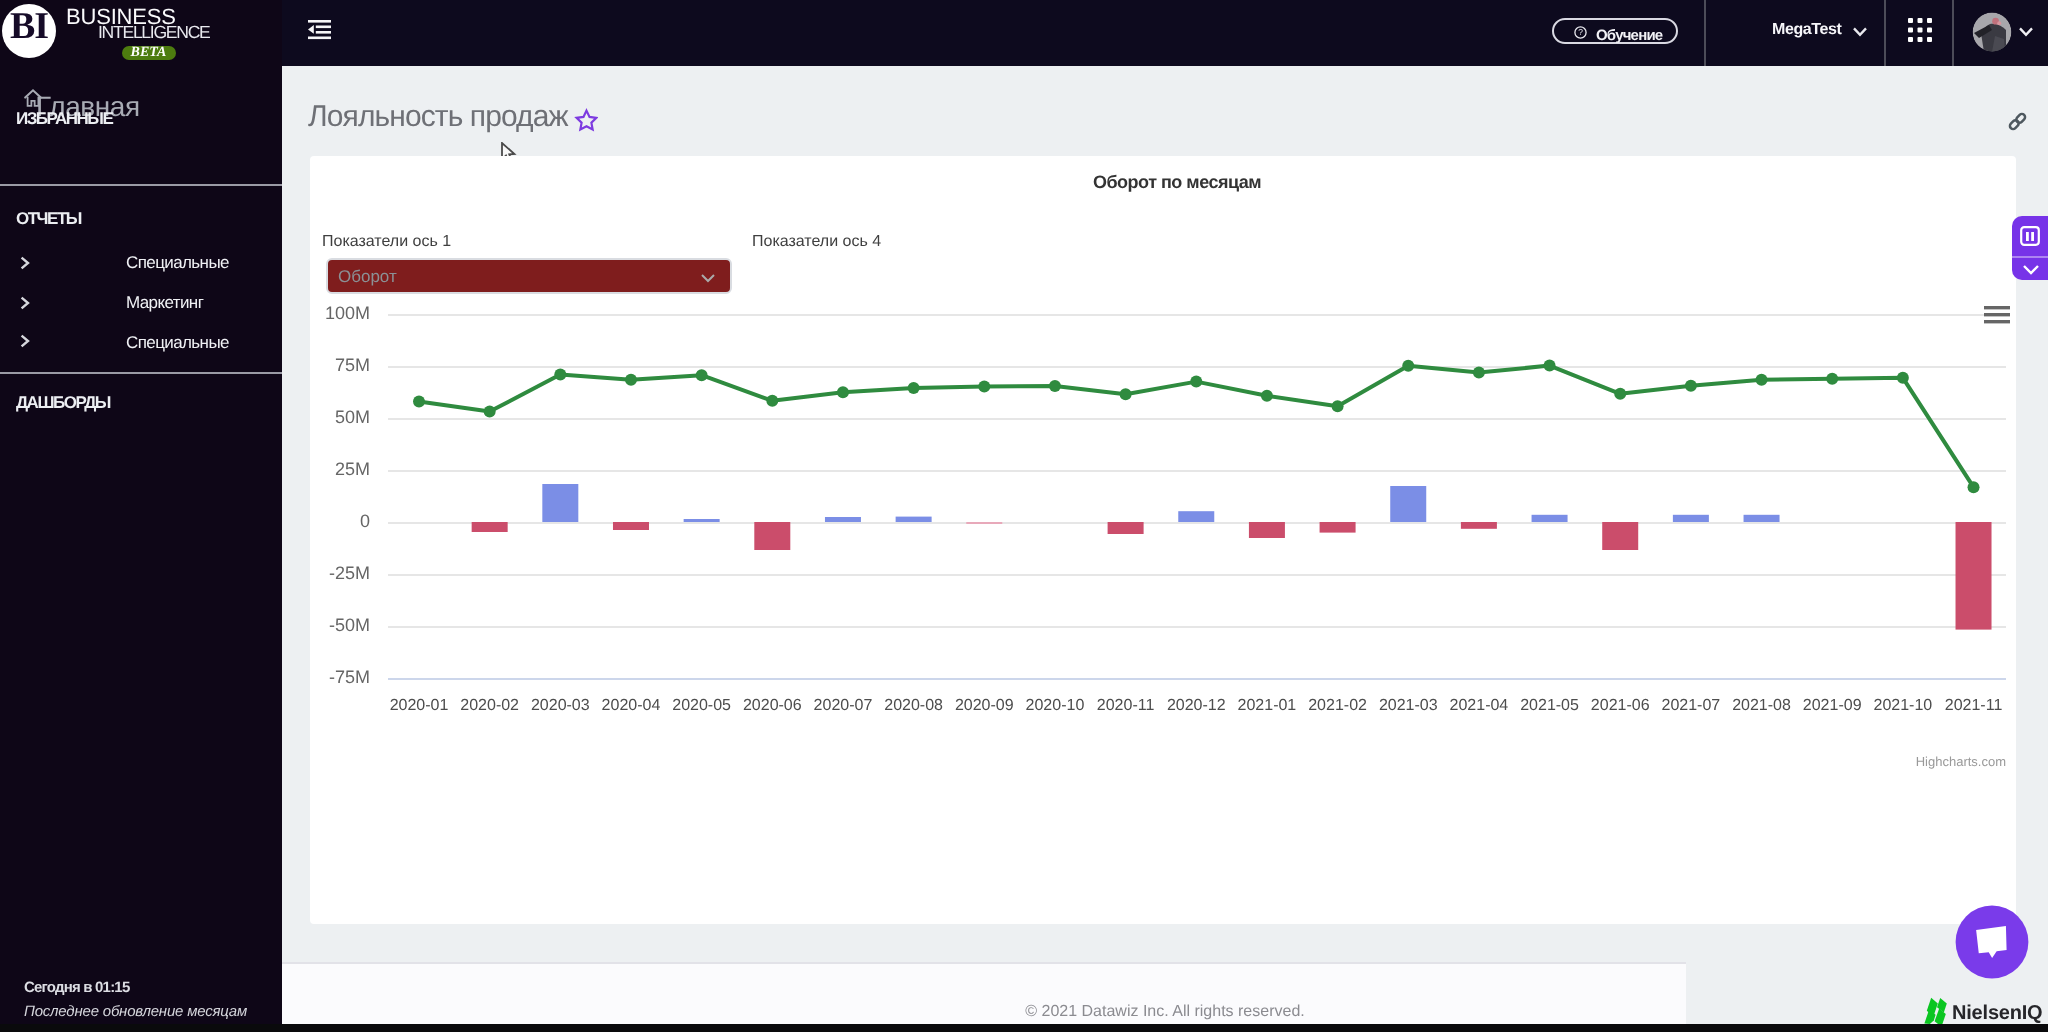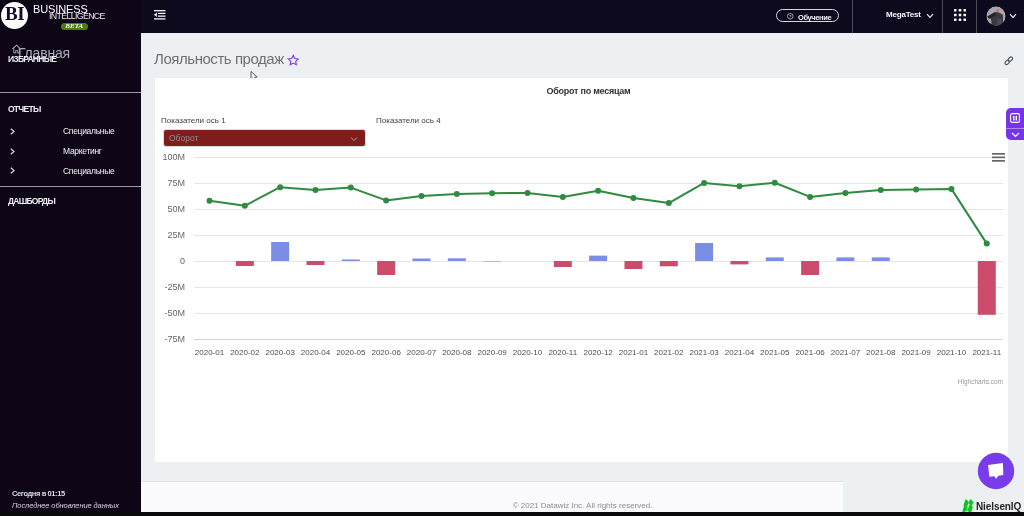--- a/index.html
+++ b/index.html
@@ -124,21 +124,21 @@
   <div class="sitem" style="top:146px;">Маркетинг</div>
   <svg class="chev" style="top:167px;" viewBox="0 0 5 7">
       <path d="M0.8 0.8 L4 3.5 L0.8 6.2" stroke="#d6d7dd" stroke-width="1.2" fill="none"></path>
     </svg>
   <div class="sitem" style="top:166px;">Специальные</div>
 
   <div class="sep" style="top:186px;"></div>
   <div class="shead" style="top:195.5px;">ДАШБОРДЫ</div>
 
   <div class="abs" style="left:12px; top:488.5px; font-size:7.5px; font-weight:bold; letter-spacing:-0.4px; color:#dcdde3; white-space:nowrap;">Сегодня в 01:15</div>
-  <div class="abs" style="left:12px; top:500.5px; font-size:7.5px; font-style:italic; letter-spacing:-0.1px; color:#d4d5db; white-space:nowrap;">Последнее обновление данных</div>
+  <div class="abs" style="left:12px; top:500.5px; font-size:7.5px; font-style:italic; letter-spacing:-0.1px; color:#d4d5db; white-space:nowrap;">Последнее обновление месяцам</div>
 </div>
 
 <div id="main">
   <div id="title">Лояльность продаж</div>
 
   <svg class="abs" style="left:145.5px; top:21px;" width="12.5" height="12.5" viewBox="0 0 24 24">
     <path d="M12 2.5 L14.9 8.6 L21.5 9.5 L16.7 14.1 L17.9 20.7 L12 17.5 L6.1 20.7 L7.3 14.1 L2.5 9.5 L9.1 8.6 Z" fill="none" stroke="#7d3be0" stroke-width="2.1"></path>
   </svg>
 
   <svg class="abs" style="left:862px; top:22px;" width="11.5" height="11.5" viewBox="0 0 24 24">

